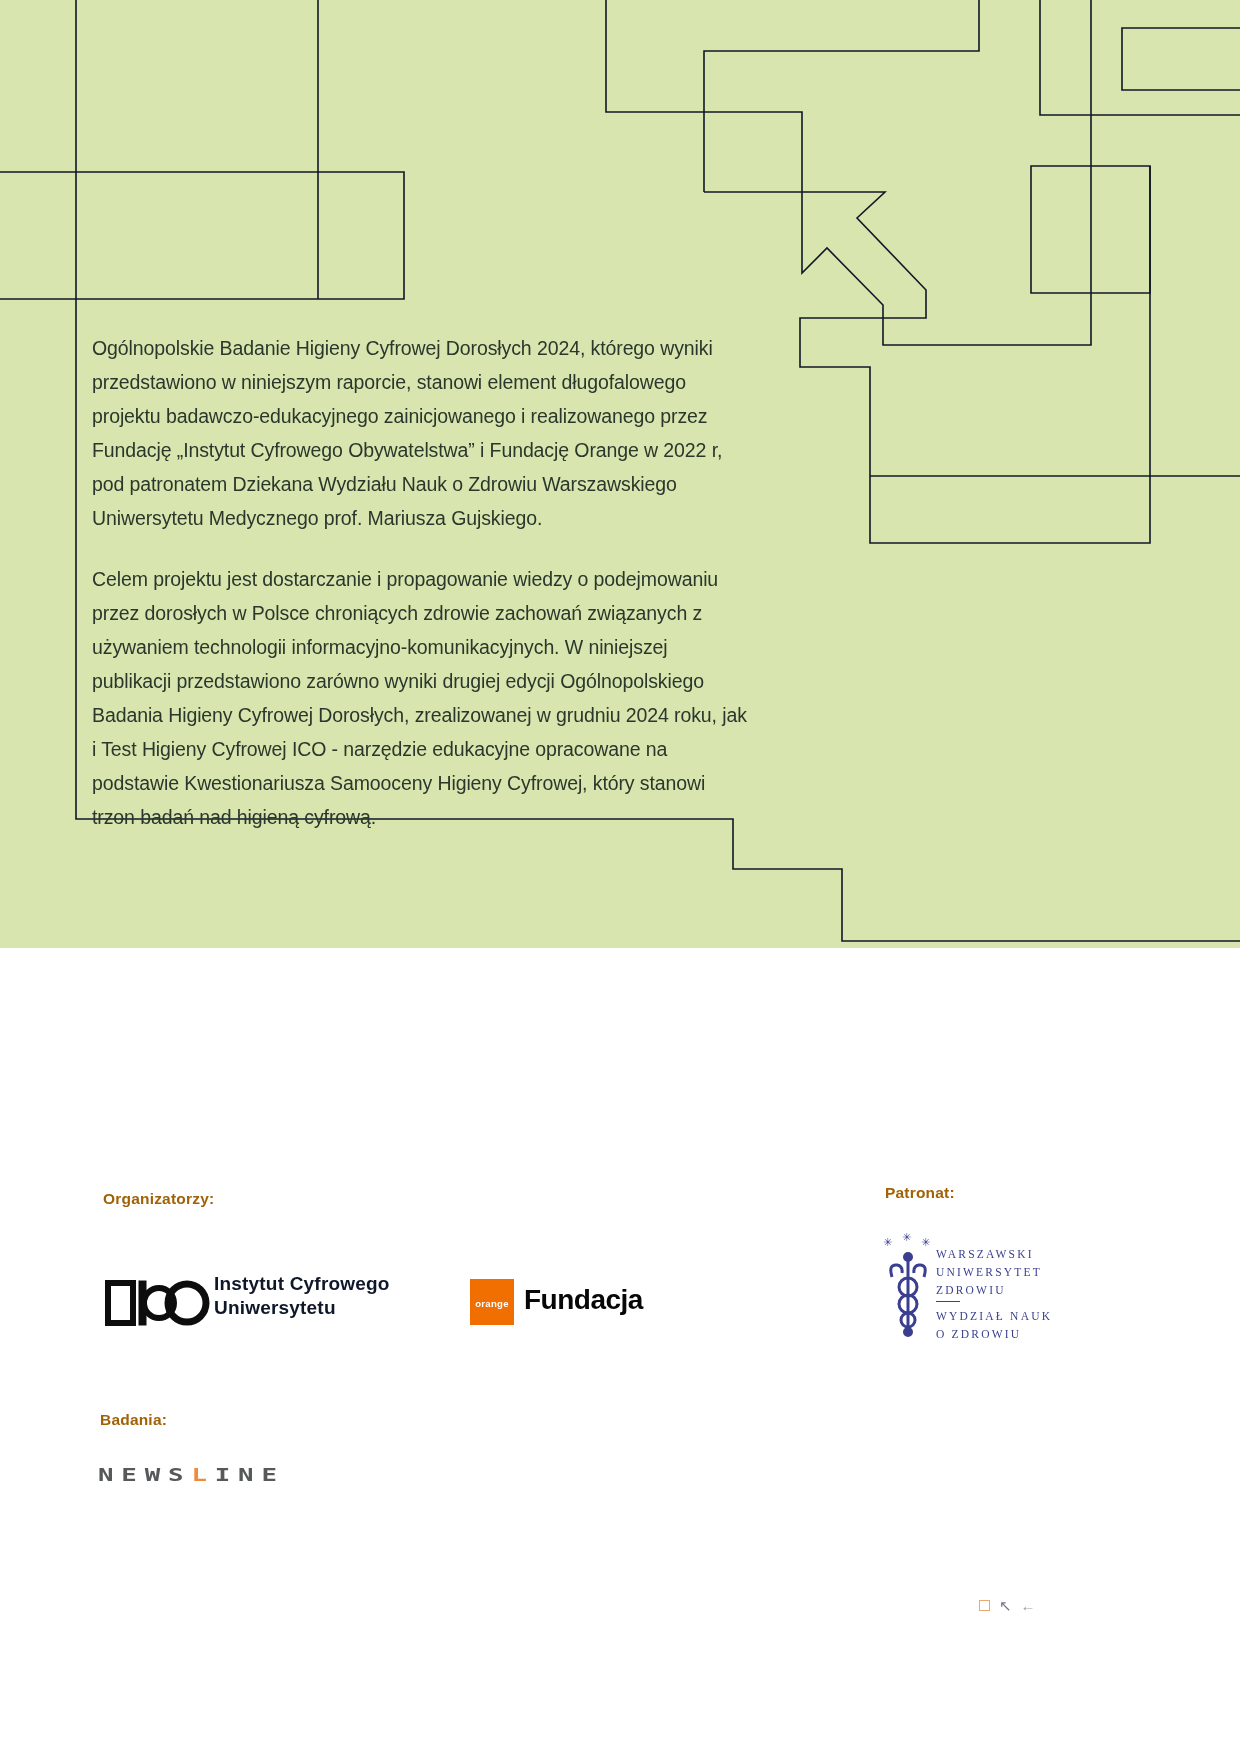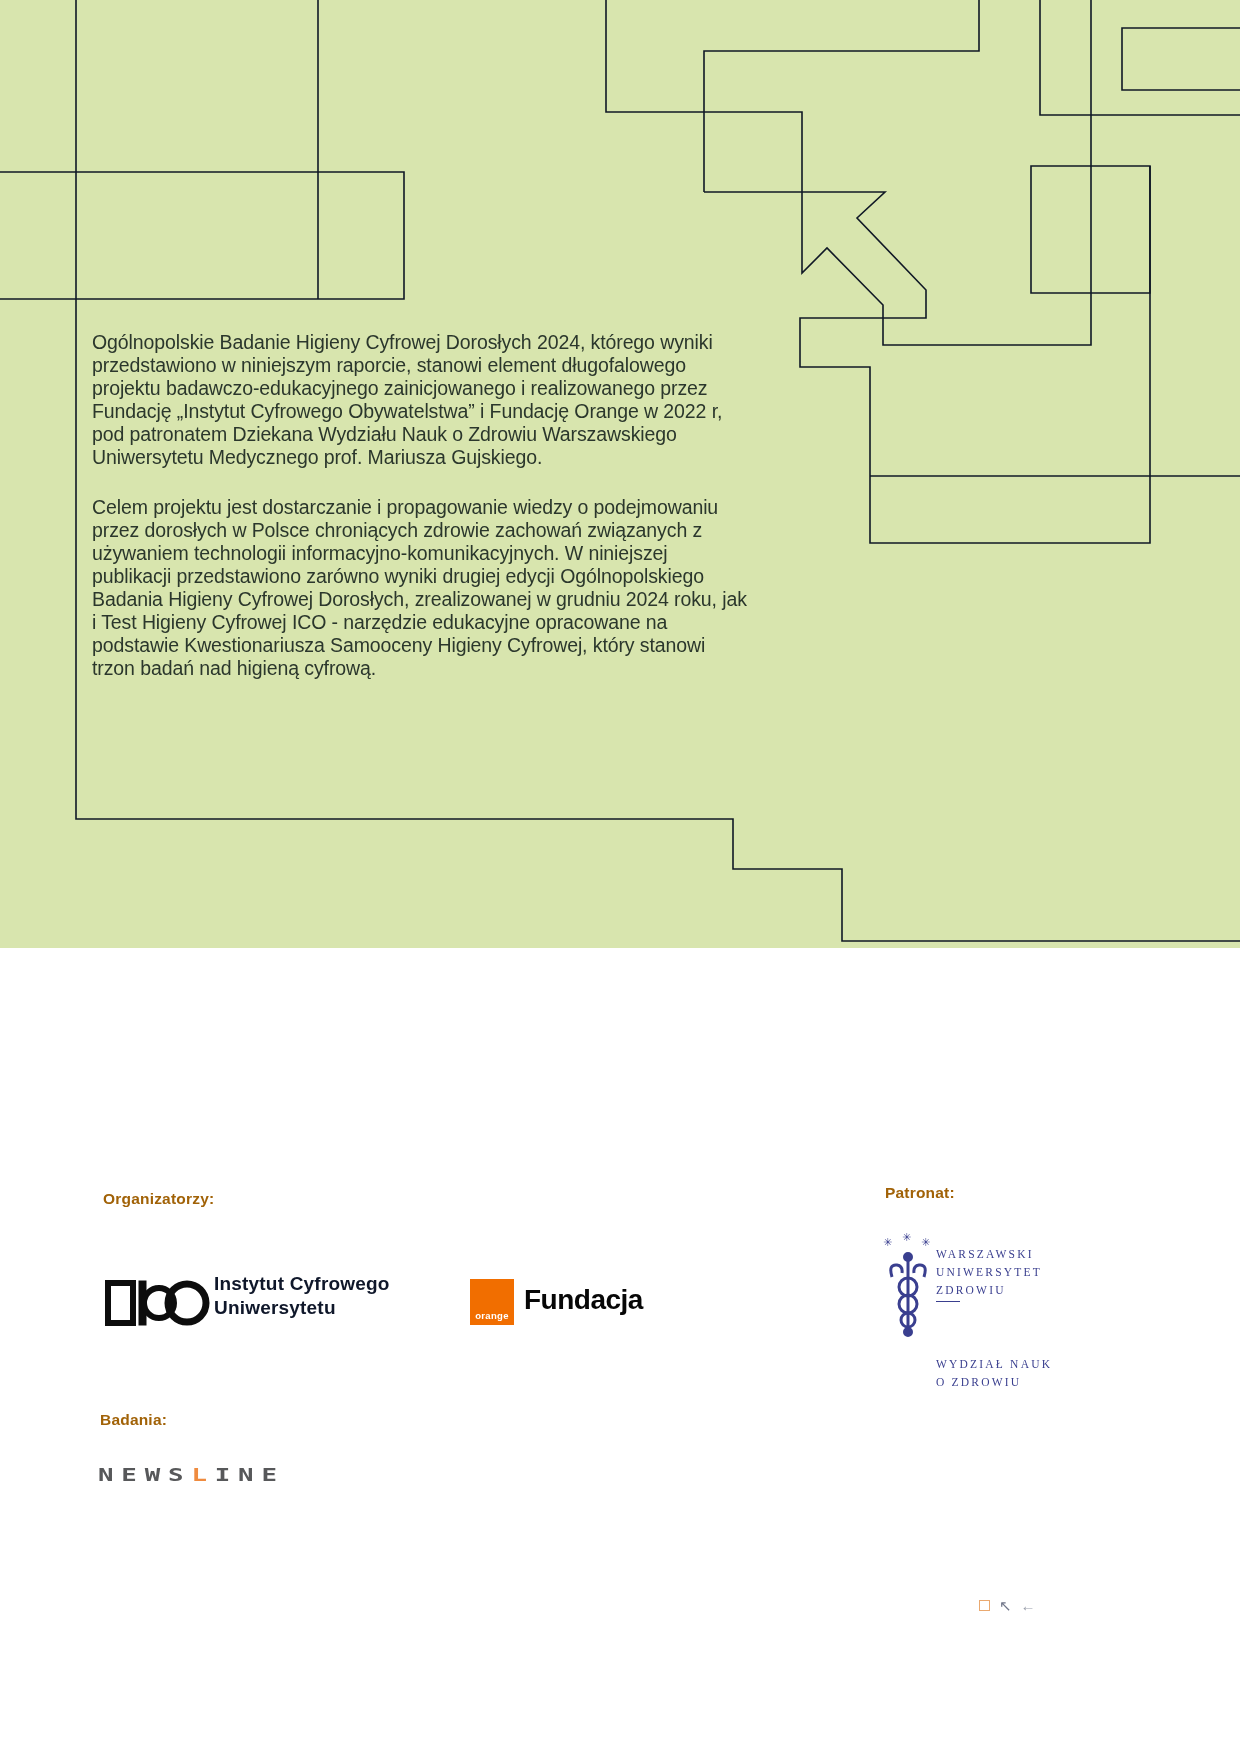--- a/index.html
+++ b/index.html
@@ -3,40 +3,40 @@
 <meta charset="utf-8">
 <style>
   html,body{margin:0;padding:0;background:#ffffff;}
   body{width:1240px;height:1754px;position:relative;font-family:"Liberation Sans",sans-serif;overflow:hidden;}
 
   
   .hero{position:absolute;left:0;top:0;width:1240px;height:948px;background:#d8e5ae;}
   .hero svg{position:absolute;left:0;top:0;}
 
   .intro{position:absolute;left:92px;top:331px;width:656px;color:#2b372c;
-         font-size:19.5px;line-height:23px;letter-spacing:-0.1px;}
+         font-size:19.5px;line-height:34px;letter-spacing:-0.1px;}
   .intro p{margin:0 0 27px 0;}
 
   
   .section-label{position:absolute;font-size:15.5px;color:#a16207;letter-spacing:0.2px;font-weight:bold;}
 
   .ico-wordmark{position:absolute;left:214px;top:1272px;font-size:19px;font-weight:bold;
                 color:#0f172a;line-height:24px;letter-spacing:0.2px;}
 
   .orange-box{position:absolute;left:470px;top:1279px;width:44px;height:46px;background:#f16e00;
               display:flex;align-items:flex-end;justify-content:center;}
-  .orange-box span{color:#ffffff;font-size:9.5px;font-weight:bold;padding-bottom:4px;letter-spacing:0.3px;}
+  .orange-box span{color:#ffffff;font-size:9.5px;font-weight:bold;padding-bottom:16px;letter-spacing:0.3px;}
   .fundacja{position:absolute;left:524px;top:1284px;font-size:28px;font-weight:bold;color:#070707;
             letter-spacing:-0.5px;}
 
   .wum-text{position:absolute;left:936px;top:1245px;color:#3a3f8f;font-family:"Liberation Serif",serif;
             font-size:11.5px;letter-spacing:2.2px;line-height:18px;}
   .wum-rule{position:absolute;left:936px;top:1301px;width:24px;height:1px;background:#3a3f8f;}
   .wum-text2{position:absolute;left:936px;top:1307px;color:#3a3f8f;font-family:"Liberation Serif",serif;
-             font-size:11.5px;letter-spacing:2.2px;line-height:18px;margin-top:48px;}
+             font-size:11.5px;letter-spacing:2.2px;line-height:18px;}
 
   .newsline{position:absolute;left:98px;top:1464px;font-family:"DejaVu Sans Mono",monospace;
             font-size:23px;font-weight:600;letter-spacing:7px;color:#57585a;
             transform:scaleY(0.8) scaleX(1.12);transform-origin:left top;}
   .newsline .accent{color:#ef8b3f;}
 
   .corner-icons{position:absolute;left:979px;top:1598px;display:flex;align-items:center;gap:9px;}
   .ci-square{width:9px;height:9px;border:1.5px solid #eaa970;display:inline-block;}
   .ci-nw{font-size:15px;color:#707689;line-height:1;}
   .ci-left{font-size:15px;color:#9ba0ac;line-height:1;}

